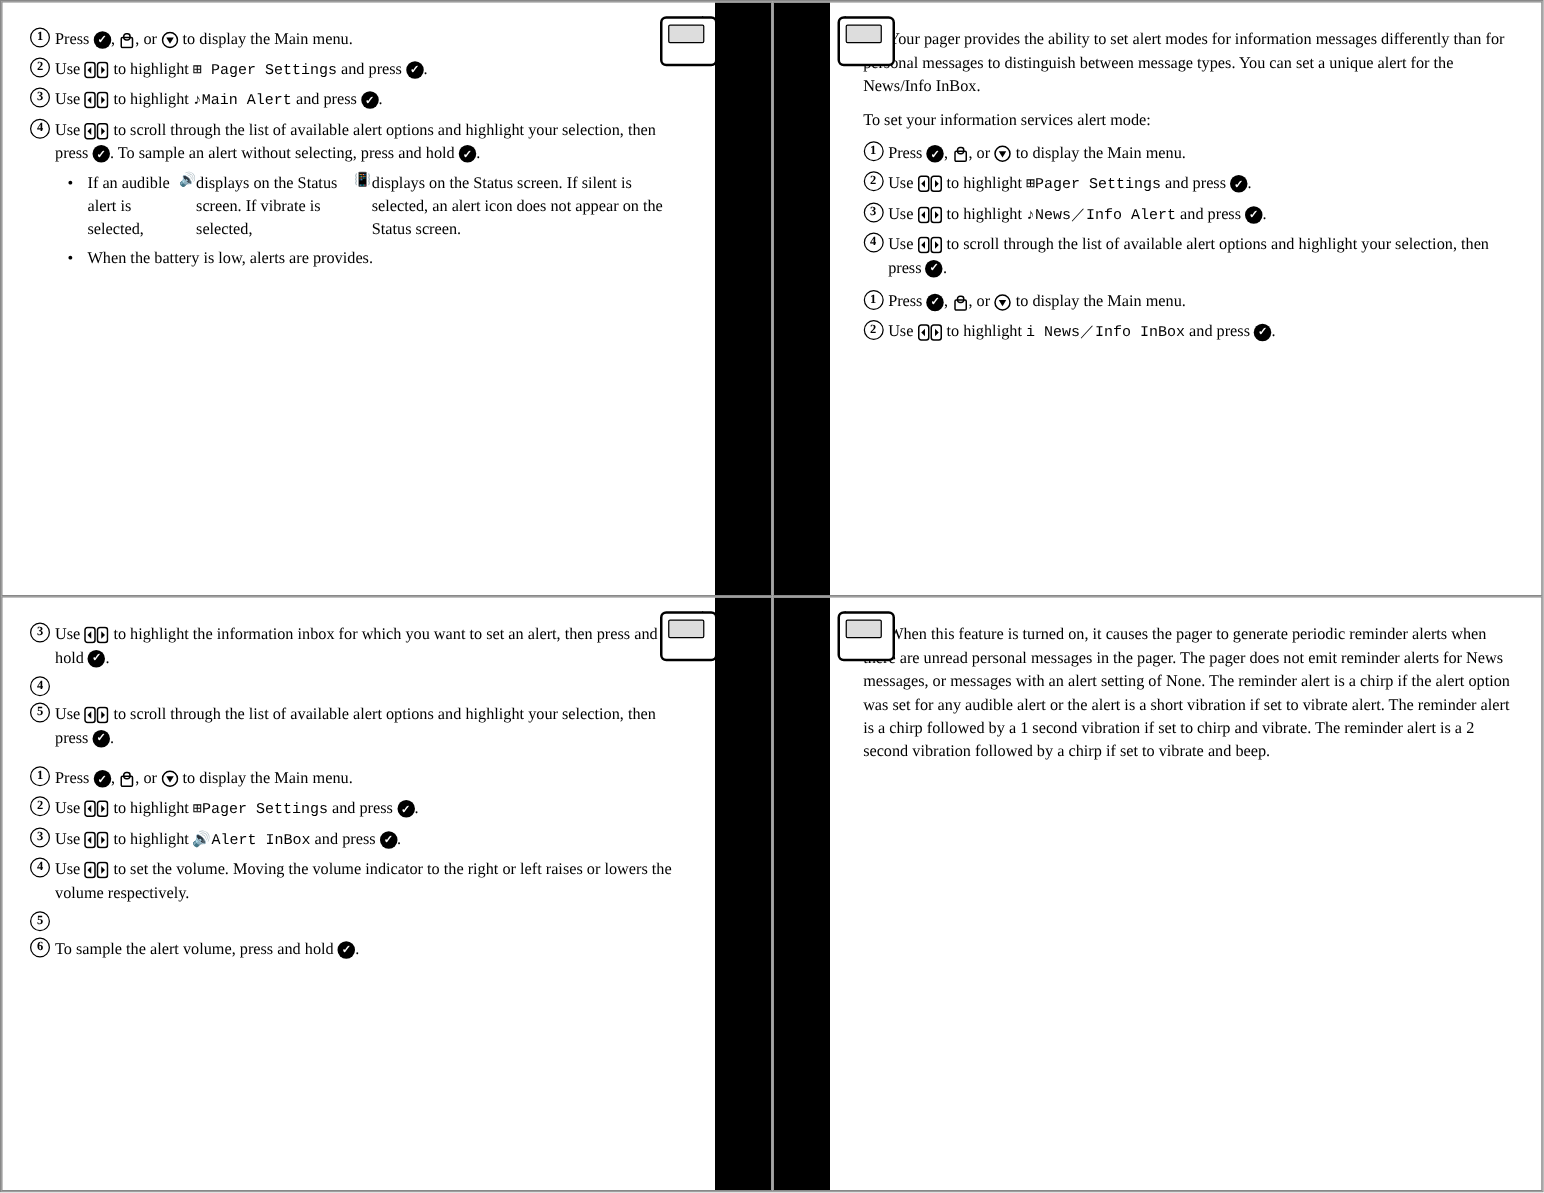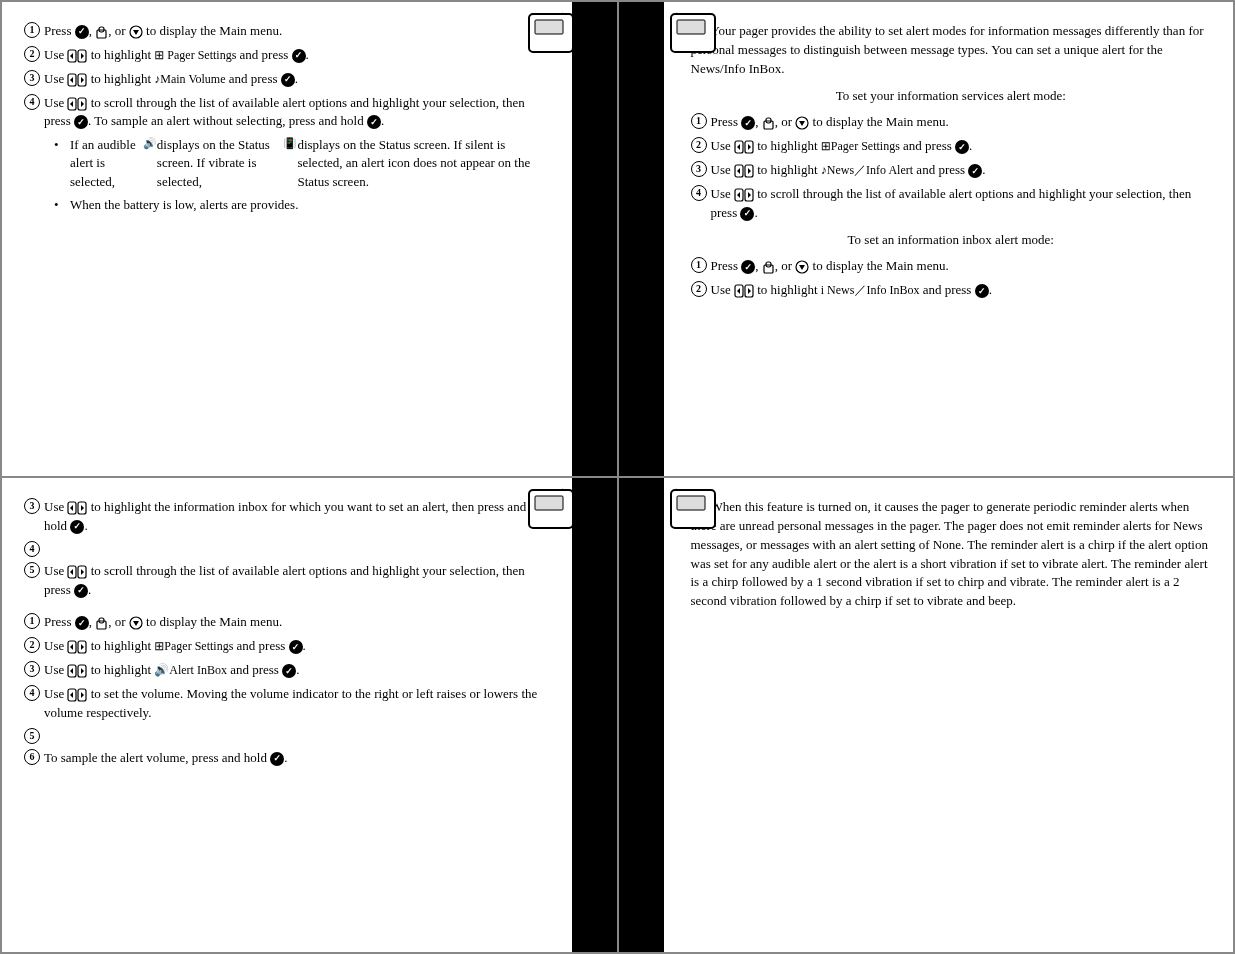--- a/index.html
+++ b/index.html
@@ -52,21 +52,21 @@
       align-items: flex-start;
       margin-bottom: 5px;
       line-height: 1.4;
     }
     .bullet-list li::before {
       content: "•";
       margin-right: 6px;
       min-width: 10px;
     }
     .mono {
-      font-family: Liberation Serif, serif;
+      font-family: Liberation Mono, monospace;
       font-size: 12px;
     }
     
     .cn {
       display: inline-flex;
       align-items: center;
       justify-content: center;
       width: 16px;
       height: 16px;
       border-radius: 50%;
@@ -80,21 +80,20 @@
       line-height: 1;
     }
     .para-text {
       margin-bottom: 8px;
       line-height: 1.45;
       text-indent: 20px;
     }
     .para-text-notindent {
       margin-bottom: 8px;
       line-height: 1.45;
-      text-align: center;
     }
   </style>
 </head>
 <body>
 
 <div class="page-grid">
 
   <div class="panel">
     <div class="black-bar-right"></div>
 
@@ -140,21 +139,21 @@
       </div>
 
       <div style="display:flex;align-items:flex-start;margin-bottom:5px;line-height:1.45;">
         <span class="cn">3</span>
         <span>
           Use <svg width="20" height="14" style="vertical-align:middle;" viewBox="0 0 20 14">
               <rect x="1" y="1" width="8" height="12" rx="2" fill="white" stroke="black" stroke-width="1.2"></rect>
               <polygon points="3,7 6,4 6,10" fill="black"></polygon>
               <rect x="11" y="1" width="8" height="12" rx="2" fill="white" stroke="black" stroke-width="1.2"></rect>
               <polygon points="17,7 14,4 14,10" fill="black"></polygon>
-            </svg> to highlight <span class="mono">♪Main Volume</span> and press <span style="display:inline-flex;align-items:center;justify-content:center;width:14px;height:14px;border-radius:50%;background:#000;color:#fff;font-size:9px;font-weight:bold;vertical-align:middle;">✓</span>.
+            </svg> to highlight <span class="mono">♪Main Alert</span> and press <span style="display:inline-flex;align-items:center;justify-content:center;width:14px;height:14px;border-radius:50%;background:#000;color:#fff;font-size:9px;font-weight:bold;vertical-align:middle;">✓</span>.
         </span>
       </div>
 
       <div style="display:flex;align-items:flex-start;margin-bottom:5px;line-height:1.45;">
         <span class="cn">4</span>
         <span>
           Use <svg width="20" height="14" style="vertical-align:middle;" viewBox="0 0 20 14">
               <rect x="1" y="1" width="8" height="12" rx="2" fill="white" stroke="black" stroke-width="1.2"></rect>
               <polygon points="3,7 6,4 6,10" fill="black"></polygon>
               <rect x="11" y="1" width="8" height="12" rx="2" fill="white" stroke="black" stroke-width="1.2"></rect>
@@ -217,21 +216,20 @@
       <div style="display:flex;align-items:flex-start;margin-bottom:8px;line-height:1.45;">
         <span class="cn">4</span>
         <span>Use <svg width="20" height="14" style="vertical-align:middle;" viewBox="0 0 20 14">
               <rect x="1" y="1" width="8" height="12" rx="2" fill="white" stroke="black" stroke-width="1.2"></rect>
               <polygon points="3,7 6,4 6,10" fill="black"></polygon>
               <rect x="11" y="1" width="8" height="12" rx="2" fill="white" stroke="black" stroke-width="1.2"></rect>
               <polygon points="17,7 14,4 14,10" fill="black"></polygon>
             </svg> to scroll through the list of available alert options and highlight your selection, then press <span style="display:inline-flex;align-items:center;justify-content:center;width:14px;height:14px;border-radius:50%;background:#000;color:#fff;font-size:9px;font-weight:bold;vertical-align:middle;">✓</span>.</span>
       </div>
 
-      <p class="para-text-notindent">To set an information inbox alert mode:</p>
 
       <div style="display:flex;align-items:flex-start;margin-bottom:5px;line-height:1.45;">
         <span class="cn">1</span>
         <span>Press <span style="display:inline-flex;align-items:center;justify-content:center;width:14px;height:14px;border-radius:50%;background:#000;color:#fff;font-size:9px;font-weight:bold;vertical-align:middle;">✓</span>, <svg width="13" height="14" style="vertical-align:middle;" viewBox="0 0 13 14">
               <rect x="2" y="5" width="9" height="8" rx="1" fill="white" stroke="black" stroke-width="1.2"></rect>
               <rect x="4" y="2" width="5" height="5" rx="2" fill="none" stroke="black" stroke-width="1.2"></rect>
             </svg>, or <svg width="14" height="14" style="vertical-align:middle;" viewBox="0 0 14 14">
               <circle cx="7" cy="7" r="6" fill="white" stroke="black" stroke-width="1.2"></circle>
               <polygon points="4,5 10,5 7,10" fill="black"></polygon>
             </svg> to display the Main menu.</span>

